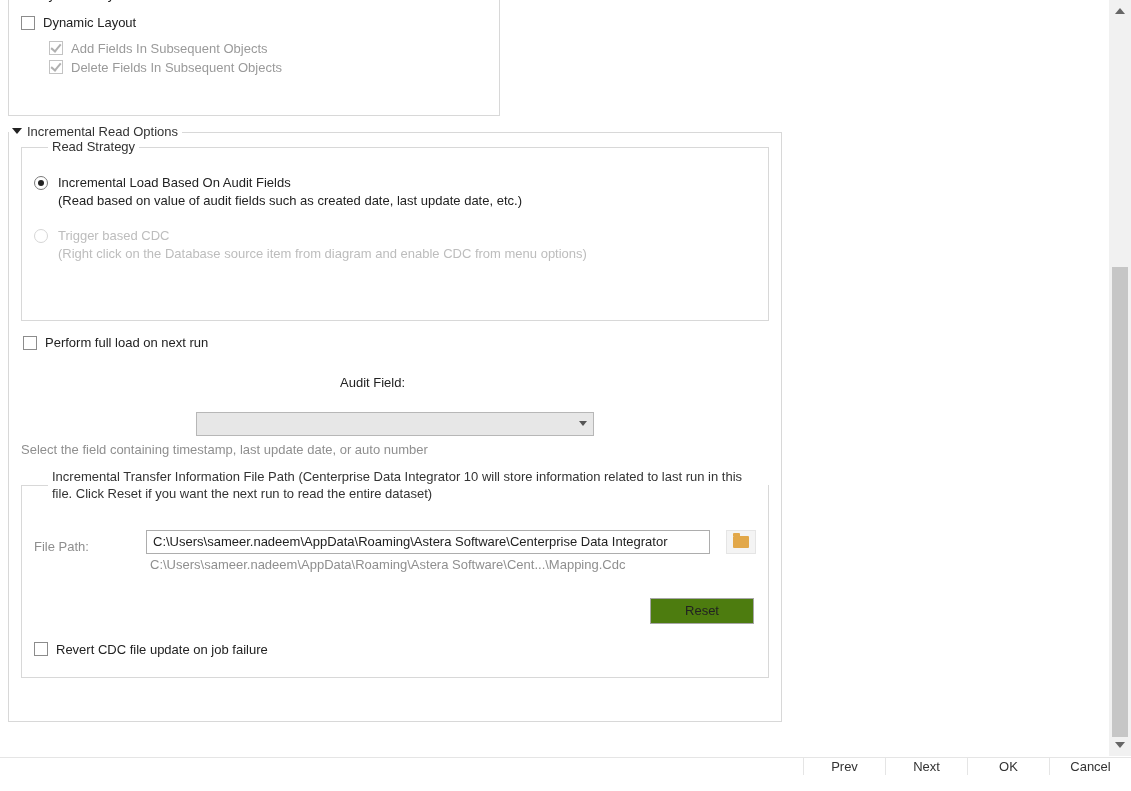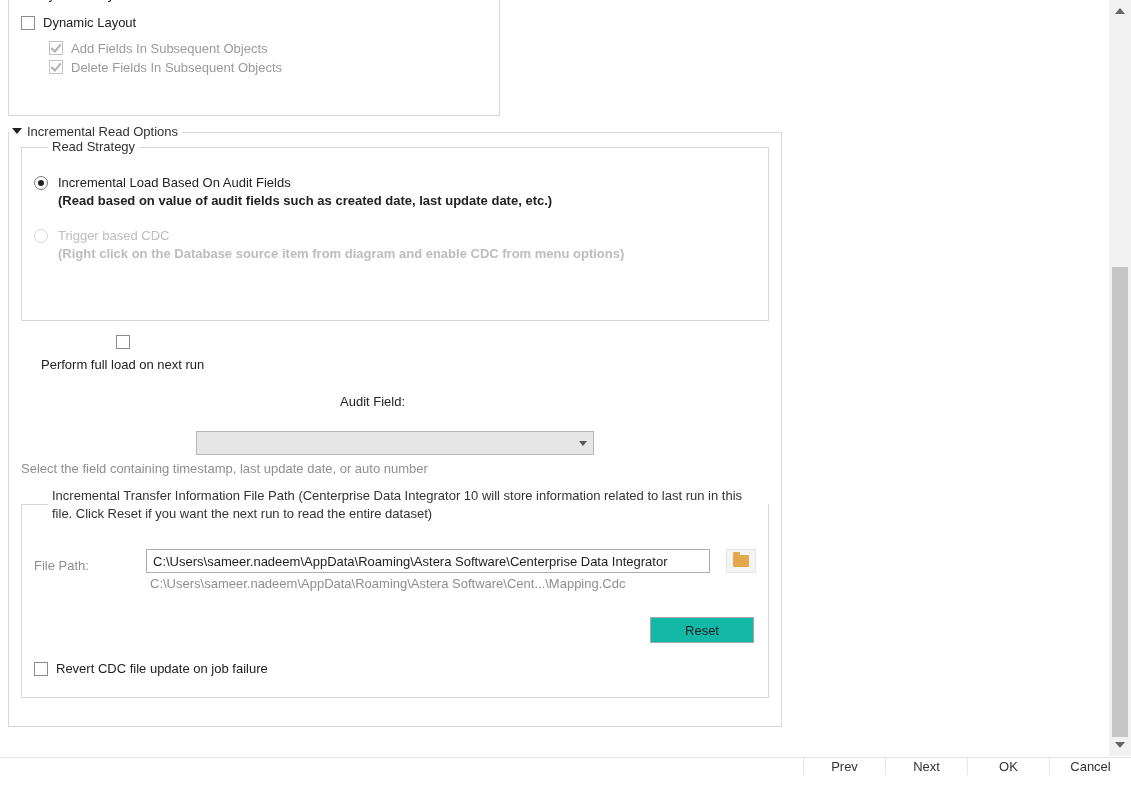--- a/index.html
+++ b/index.html
@@ -129,21 +129,21 @@
   .radio:checked::after {
     content: "";
     position: absolute;
     left: 3px; top: 3px;
     width: 6px; height: 6px;
     border-radius: 50%;
     background: #222;
   }
   .radio[disabled] { border-color: #d6d6d6; }
   .radio-label { line-height: 1.35; }
-  .radio-label .sub { display: block; font-weight: bold; }
+  .radio-label .sub { display: block; }
   
   .audit-row {
     display: flex;
     align-items: center;
     gap: 22px;
     margin: 12px 0 6px 0;
     flex-direction: column;
   }
   .audit-row label { color: #222; min-width: 110px; }
   .combo {
@@ -195,21 +195,21 @@
     position:absolute;
     top:-3px; left:0;
     width:7px; height:3px;
     background:#e2a84a;
     border-radius:1px 1px 0 0;
   }
   .fp-resolved { color:#8f8f8f; margin-left:116px; margin-top:3px; }
   .reset-row { display:flex; justify-content:flex-end; margin-top:26px; padding-right:2px; }
   .reset-btn {
     width:104px; height:26px;
-    background:#14b8a6;
+    background:#4d7c0f;
     border:1px solid #a7a7a7;
     font: inherit;
     color:#222;
   }
   .revert-row { margin-top:18px; }
   
   .btnbar {
     position:absolute;
     right:0; bottom:0;
     height:34px;
@@ -302,21 +302,21 @@
 
         <div class="radio-row dis">
           <input type="radio" class="radio" name="rs" disabled="" style="">
           <span class="radio-label">
             <span>Trigger based CDC</span>
             <span class="sub">(Right click on the Database source item from diagram and enable CDC from menu options)</span>
           </span>
         </div>
       </div>
 
-      <label class="chk" style="margin-left:20px;flex-direction:column;">
+      <label class="chk" style="margin-left:2px;">
         <input type="checkbox" style="">
         <span>Perform full load on next run</span>
       </label>
 
       <div class="audit-row" style="margin-top:22px;">
         <label>Audit Field:</label>
         <div class="combo">
           <div class="btn">
             <span class="chev"></span>
           </div>

